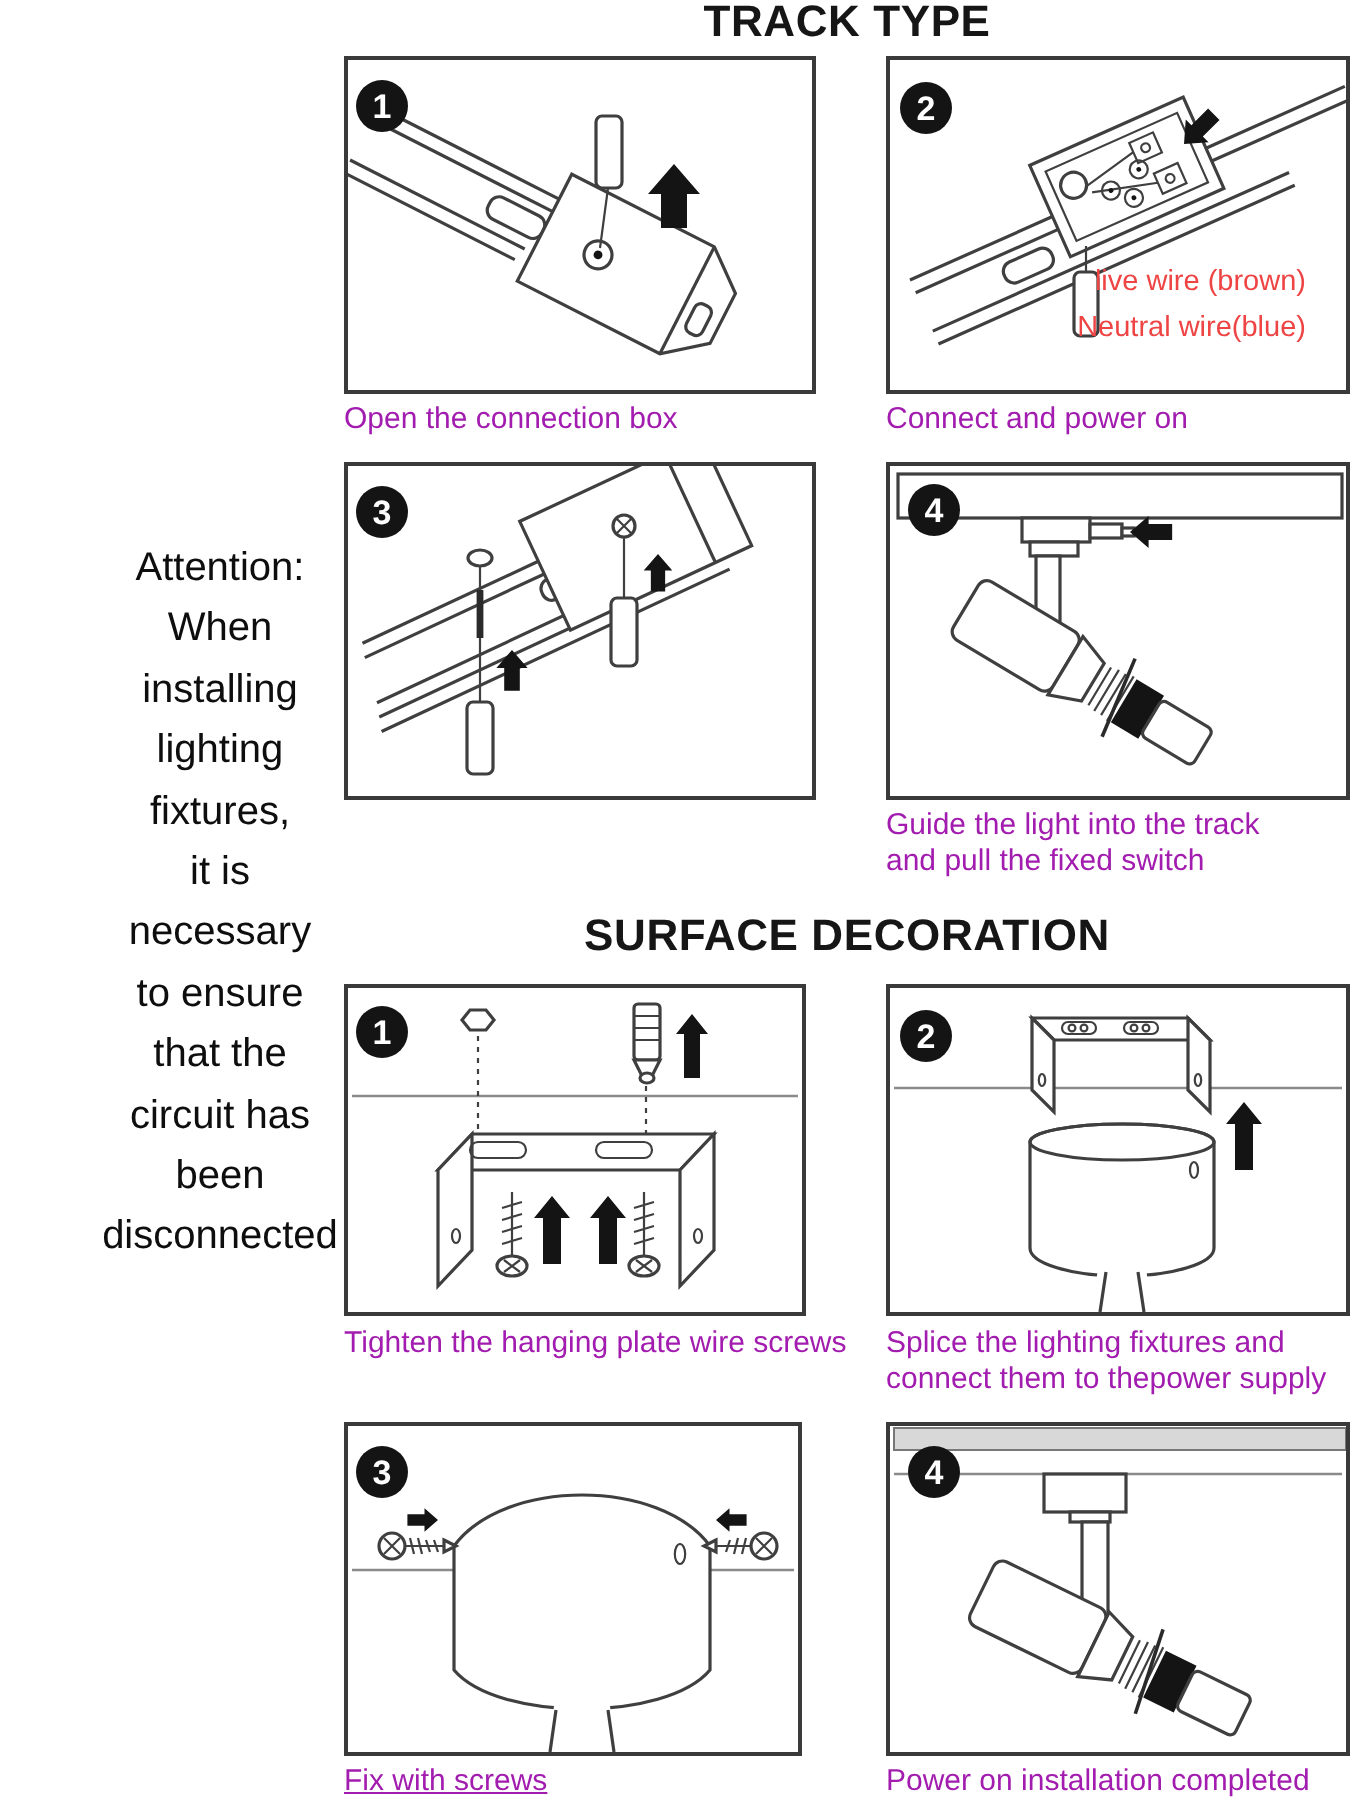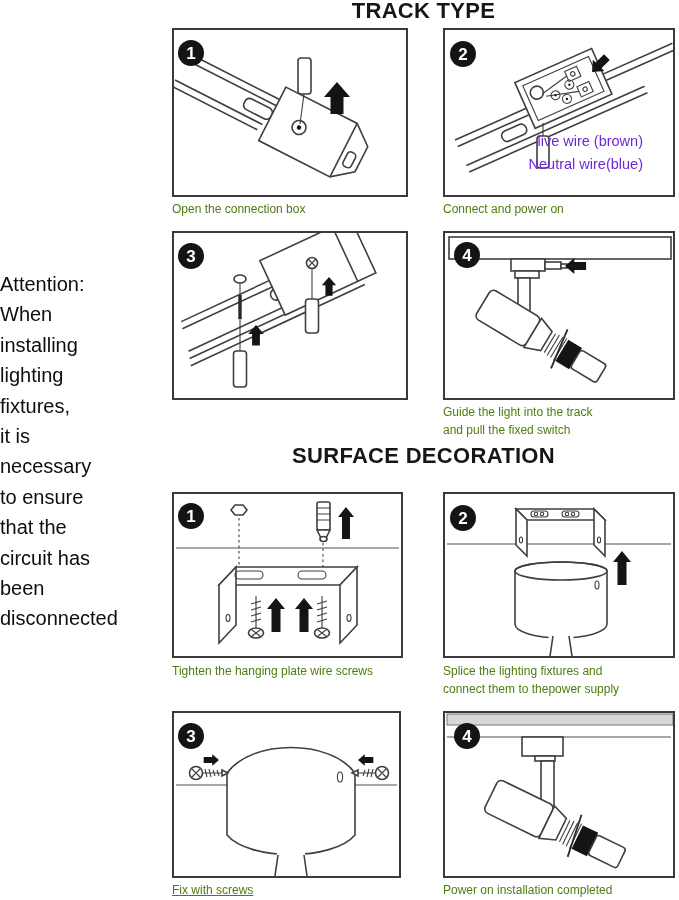--- a/index.html
+++ b/index.html
@@ -1,40 +1,40 @@
 <!DOCTYPE html>
 <html><head>
 <meta charset="utf-8">
 <style>
   html,body{margin:0;padding:0;background:#fff;}
   .page{position:relative;width:679px;height:900px;background:#fff;overflow:hidden;
         font-family:"Liberation Sans",sans-serif;}
   .sec-title{position:absolute;left:172px;width:503px;text-align:center;
              font-weight:bold;font-size:22px;color:#161616;letter-spacing:.3px;}
   #title-track{top:-2px;}
-  #title-surface{top:443px;}
-  .attention{position:absolute;left:0;top:269px;width:172px;text-align:left;
-             font-size:20px;line-height:30.4px;color:#0e0e0e;white-space:pre-line;}
+  #title-surface{top:455px;}
+  .attention{position:absolute;left:0;top:269px;width:172px;text-align:center;
+             font-size:20px;line-height:30.4px;color:#0e0e0e;white-space:pre-line;padding-left:24px;}
   .panel{position:absolute;border:2px solid #3a3a3a;background:#fff;box-sizing:border-box;}
   .panel svg{display:block;width:100%;height:100%;}
   #t1{left:172px;top:28px;width:236px;height:169px;}
   #t2{left:443px;top:28px;width:232px;height:169px;}
   #t3{left:172px;top:231px;width:236px;height:169px;}
   #t4{left:443px;top:231px;width:232px;height:169px;}
   #s1{left:172px;top:492px;width:231px;height:166px;}
   #s2{left:443px;top:492px;width:232px;height:166px;}
   #s3{left:172px;top:711px;width:229px;height:167px;}
   #s4{left:443px;top:711px;width:232px;height:167px;}
-  .caption{position:absolute;font-size:12px;color:#4d7c0f;line-height:17.5px;
+  .caption{position:absolute;font-size:15px;color:#a21caf;line-height:17.5px;
            white-space:pre-line;width:280px;}
   #t1c{left:172px;top:201px;} #t2c{left:443px;top:201px;}
   #t3c{left:172px;top:404px;} #t4c{left:443px;top:404px;}
   #s1c{left:172px;top:663px;} #s2c{left:443px;top:663px;}
   #s3c{left:172px;top:882px;text-decoration:underline;} #s4c{left:443px;top:882px;}
-  .wire-label{position:absolute;right:30px;font-size:14.5px;color:#6d28d9;}
+  .wire-label{position:absolute;right:20px;font-size:14.5px;color:#ef4444;}
   #wl1{top:103px;} #wl2{top:126px;margin-left:36px;}
   
   .ln{stroke:#3f3f3f;stroke-width:1.6;fill:none;}
   .thin{stroke:#3f3f3f;stroke-width:1.1;fill:none;}
   .wh{stroke:#3f3f3f;stroke-width:1.6;fill:#fff;}
   .blk{fill:#141414;stroke:none;}
   .ceil{stroke:#8a8a8a;stroke-width:1.3;fill:none;}
   .badge-n{font-family:"Liberation Sans",sans-serif;font-size:17px;font-weight:bold;fill:#fff;text-anchor:middle;}
   .dash{stroke:#3f3f3f;stroke-width:1.1;fill:none;stroke-dasharray:2.5,3;}
 </style>

